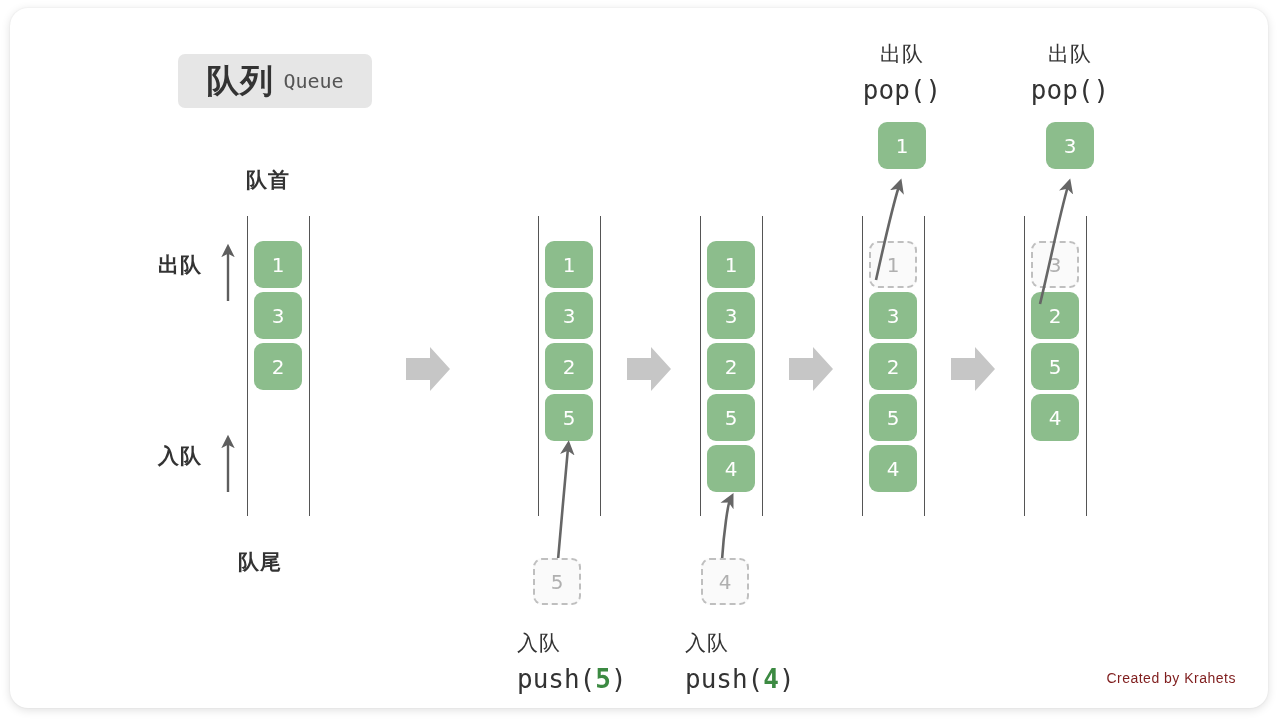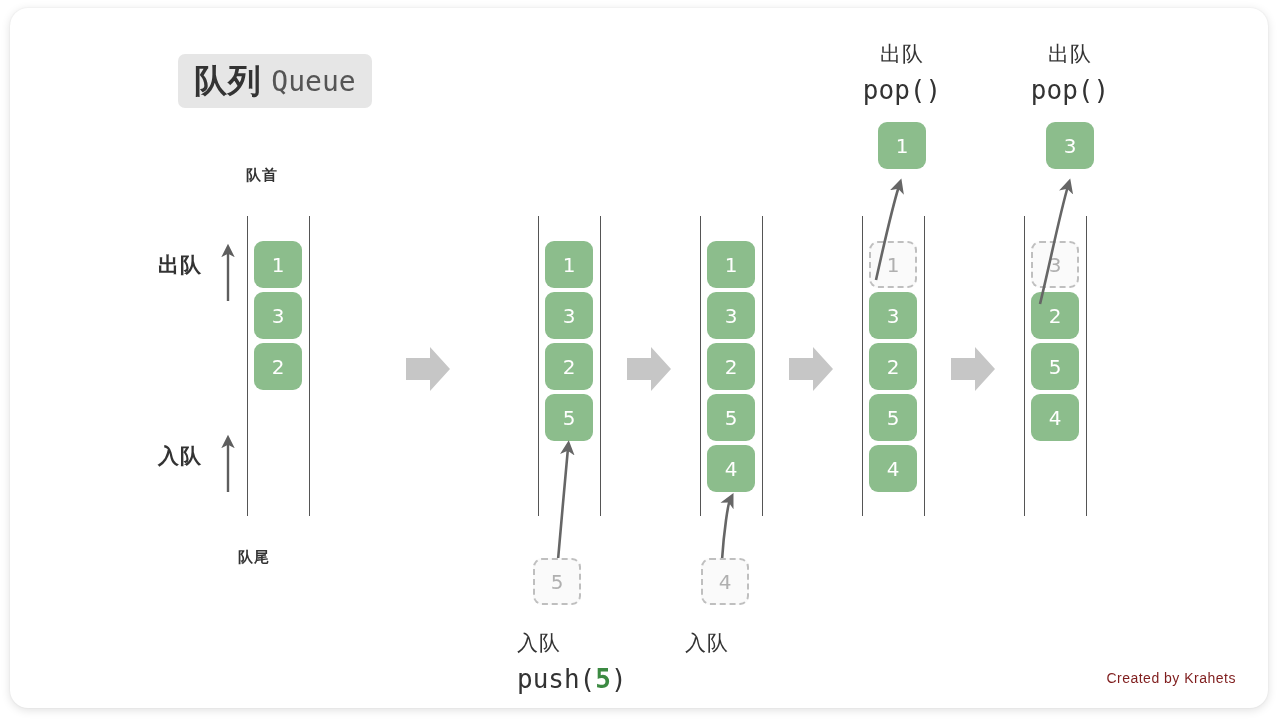--- a/index.html
+++ b/index.html
@@ -43,28 +43,28 @@
     gap: 10px;
   }
   .title-cn {
     font-size: 33px;
     font-weight: bold;
     color: #333333;
     letter-spacing: 0.5px;
   }
   .title-en {
     font-family: "DejaVu Sans Mono", "Liberation Mono", monospace;
-    font-size: 28px;
+    font-size: 20px;
     color: #555555;
   }
 
   
   .head-label, .tail-label {
     position: absolute;
-    font-size: 15px;
+    font-size: 21px;
     font-weight: bold;
     color: #333333;
     letter-spacing: 1px;
     white-space: nowrap;
   }
   .head-label { left: 236px; top: 158px; }
   .tail-label { left: 228px; top: 540px; }
 
   .side-label {
     position: absolute;
@@ -278,20 +278,21 @@
   <div class="float-box ghost" style="left: 523px; top: 550px;">5</div>
       <div class="float-box ghost" style="left: 691px; top: 550px;">4</div>
       <div class="float-box filled" style="left: 868px; top: 114px;">1</div>
       <div class="float-box filled" style="left: 1036px; top: 114px;">3</div>
       <div class="op-caption" style="left: 447px; top: 617px; width: 120px; text-align: left; padding-left: 60px;">
         <span class="op-cn">入队</span>
         <span class="op-code"><span>push(</span><span class="op-arg">5</span><span>)</span></span>
       </div>
       <div class="op-caption" style="left: 615px; top: 617px; width: 120px; text-align: left; padding-left: 60px;">
         <span class="op-cn">入队</span>
+        <span class="op-code"><span>push(</span><span class="op-arg">4</span><span>)</span></span>
       </div>
       <div class="op-caption" style="left: 832px; top: 28px; width: 120px; text-align: center;">
         <span class="op-cn">出队</span>
         <span class="op-code"><span>pop(</span><span>)</span></span>
       </div>
       <div class="op-caption" style="left: 1000px; top: 28px; width: 120px; text-align: center;">
         <span class="op-cn">出队</span>
         <span class="op-code"><span>pop(</span><span>)</span></span>
       </div>
     </div>

